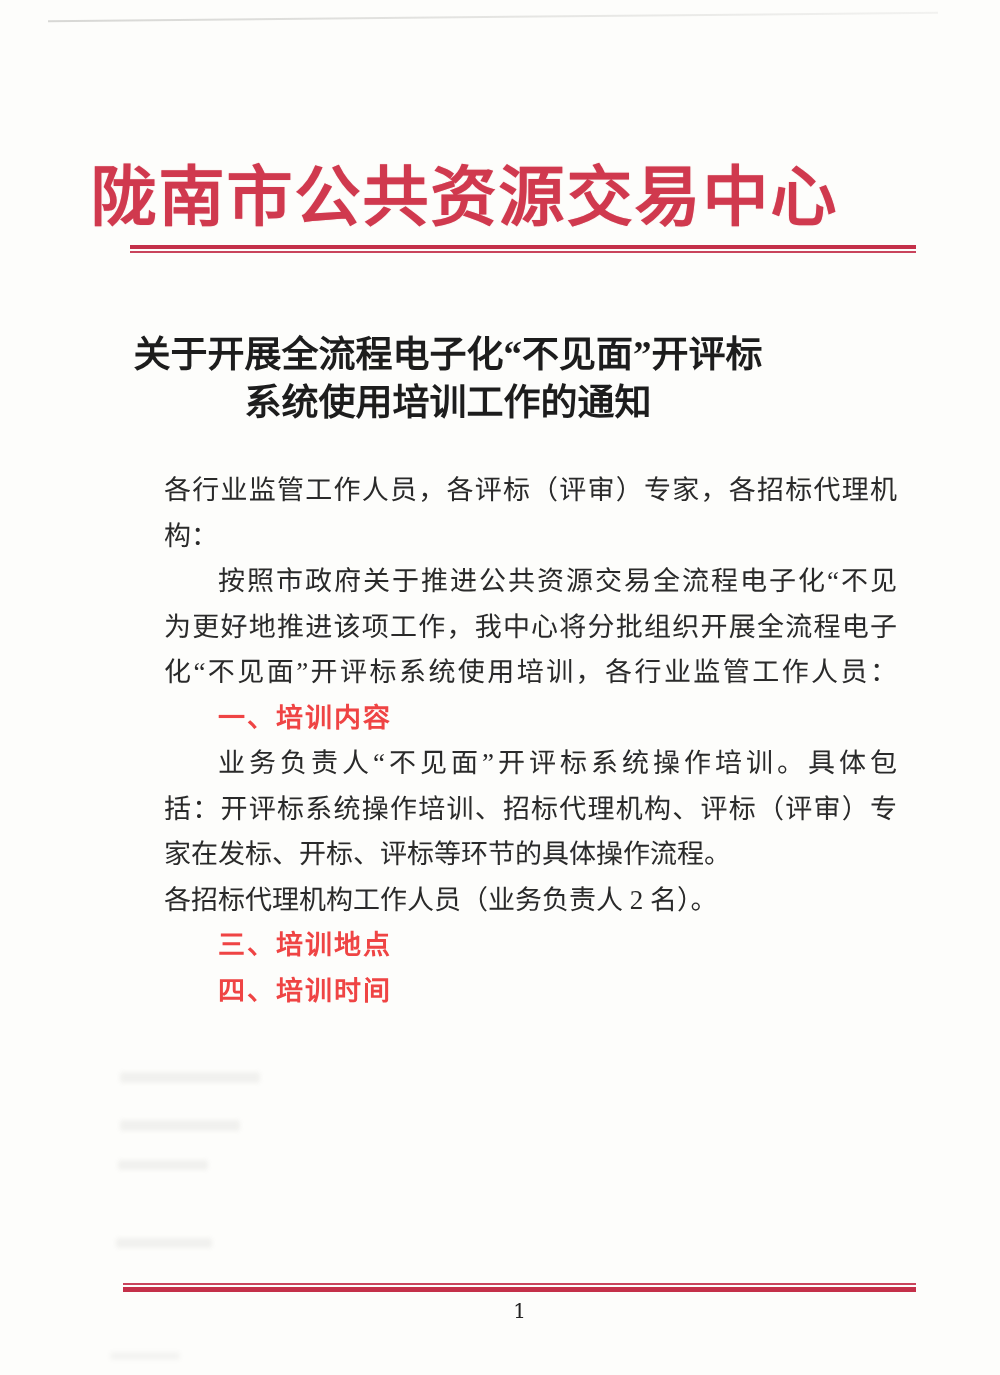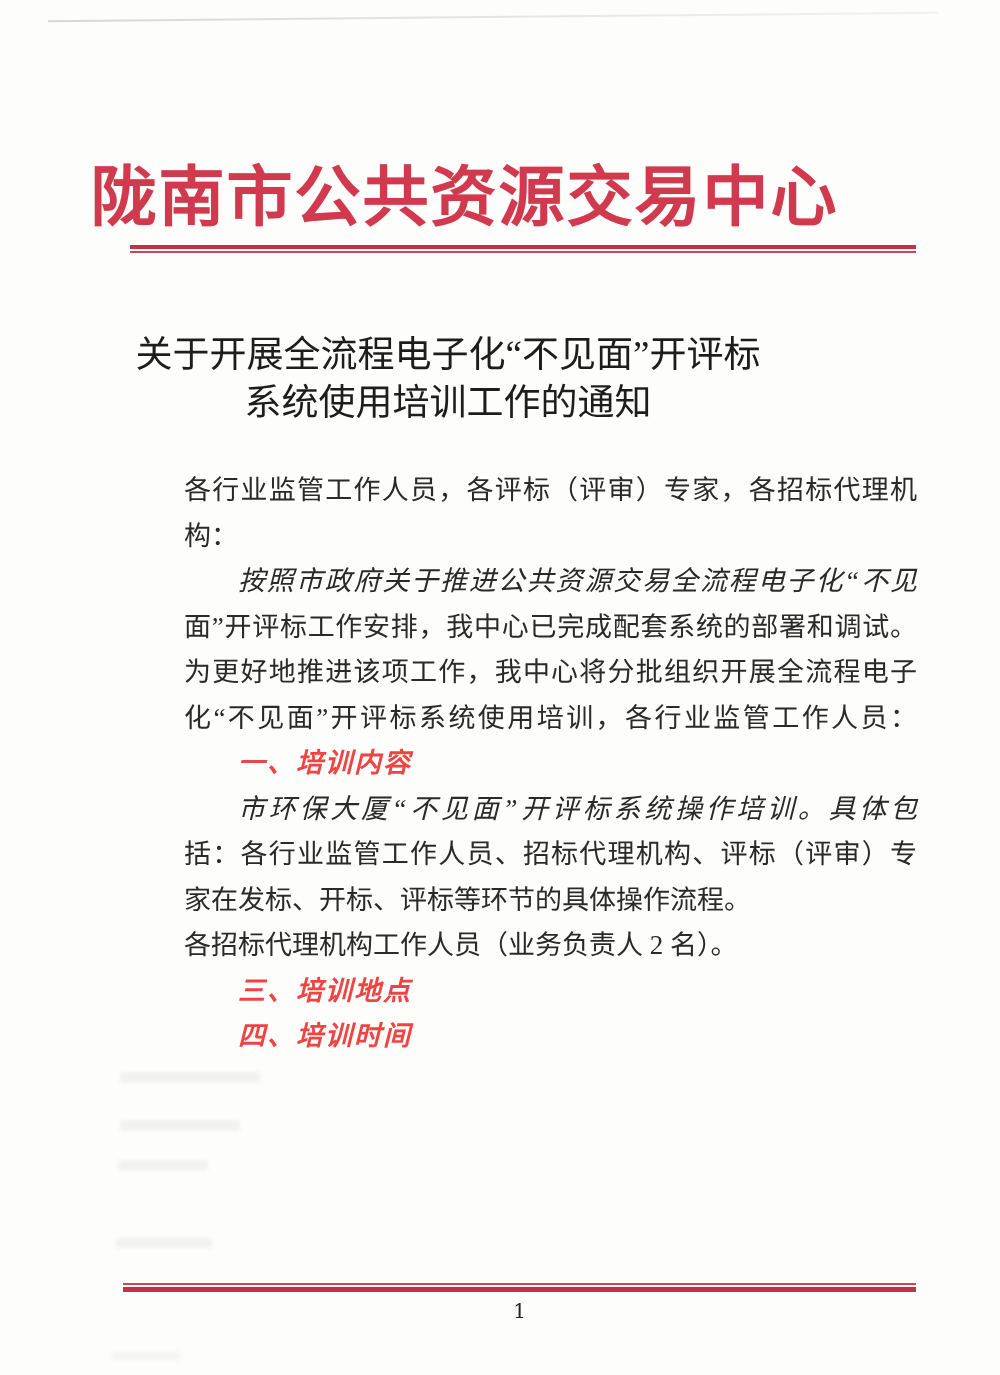--- a/index.html
+++ b/index.html
@@ -48,44 +48,44 @@
   }
   .head-rule{position:absolute;top:245px;left:130px;width:786px;}
   .head-rule .thick{height:4px;background:#c43049;}
   .head-rule .thin{height:2px;background:#c9445c;margin-top:2px;}
 
   
   .doc-title{
     position:absolute;top:331px;left:0;width:896px;
     text-align:center;
     font-family:"Liberation Serif", serif;
-    font-weight:normal;
+    font-weight:bold;
     font-size:37px;line-height:48px;
     color:#1d1d1d;
     margin:0;
   }
 
   
   .body-block{
-    position:absolute;top:468px;left:184px;width:733px;
+    position:absolute;top:468px;left:164px;width:733px;
     font-size:27px;
     color:#2a2a2a;
   }
   .ln{
     height:45.5px;line-height:45.5px;
     margin:0;padding:0;
     white-space:nowrap;
     overflow:visible;
   }
   .fill{
     white-space:normal;
     text-align:justify;
     text-align-last:justify;
   }
-  .ind{text-indent:54px;font-style:italic;}
+  .ind{text-indent:54px;}
   .heading{
     font-family:"Liberation Sans", sans-serif;
     font-weight:bold;
     color:#ef4444;
     letter-spacing:2px;
   }
 
   
   .foot-rule{position:absolute;top:1283px;left:123px;width:793px;}
   .foot-rule .thin{height:2px;background:#c9445c;}
@@ -120,26 +120,25 @@
 
   <h2 class="doc-title">
     <span>关于开展全流程电子化“不见面”开评标</span><br>
     <span>系统使用培训工作的通知</span>
   </h2>
 
   <div class="body-block">
     <p class="ln fill">各行业监管工作人员，各评标（评审）专家，各招标代理机</p>
     <p class="ln">构：</p>
     <p class="ln fill ind">按照市政府关于推进公共资源交易全流程电子化“不见</p>
-    <p class="ln fill">面”开评标工作安排，我中心已完成配套系统的部署和调试。</p>
     <p class="ln fill">为更好地推进该项工作，我中心将分批组织开展全流程电子</p>
     <p class="ln fill">化“不见面”开评标系统使用培训，各行业监管工作人员：</p>
     <p class="ln heading ind">一、培训内容</p>
-    <p class="ln fill ind">市环保大厦“不见面”开评标系统操作培训。具体包</p>
-    <p class="ln fill">括：各行业监管工作人员、招标代理机构、评标（评审）专</p>
+    <p class="ln fill ind">业务负责人“不见面”开评标系统操作培训。具体包</p>
+    <p class="ln fill">括：开评标系统操作培训、招标代理机构、评标（评审）专</p>
     <p class="ln">家在发标、开标、评标等环节的具体操作流程。</p>
     <p class="ln">各招标代理机构工作人员（业务负责人 2 名）。</p>
     <p class="ln heading ind">三、培训地点</p>
     <p class="ln heading ind">四、培训时间</p>
   </div>
 
   <div class="foot-rule">
     <div class="thin"></div>
     <div class="thick"></div>
   </div>

